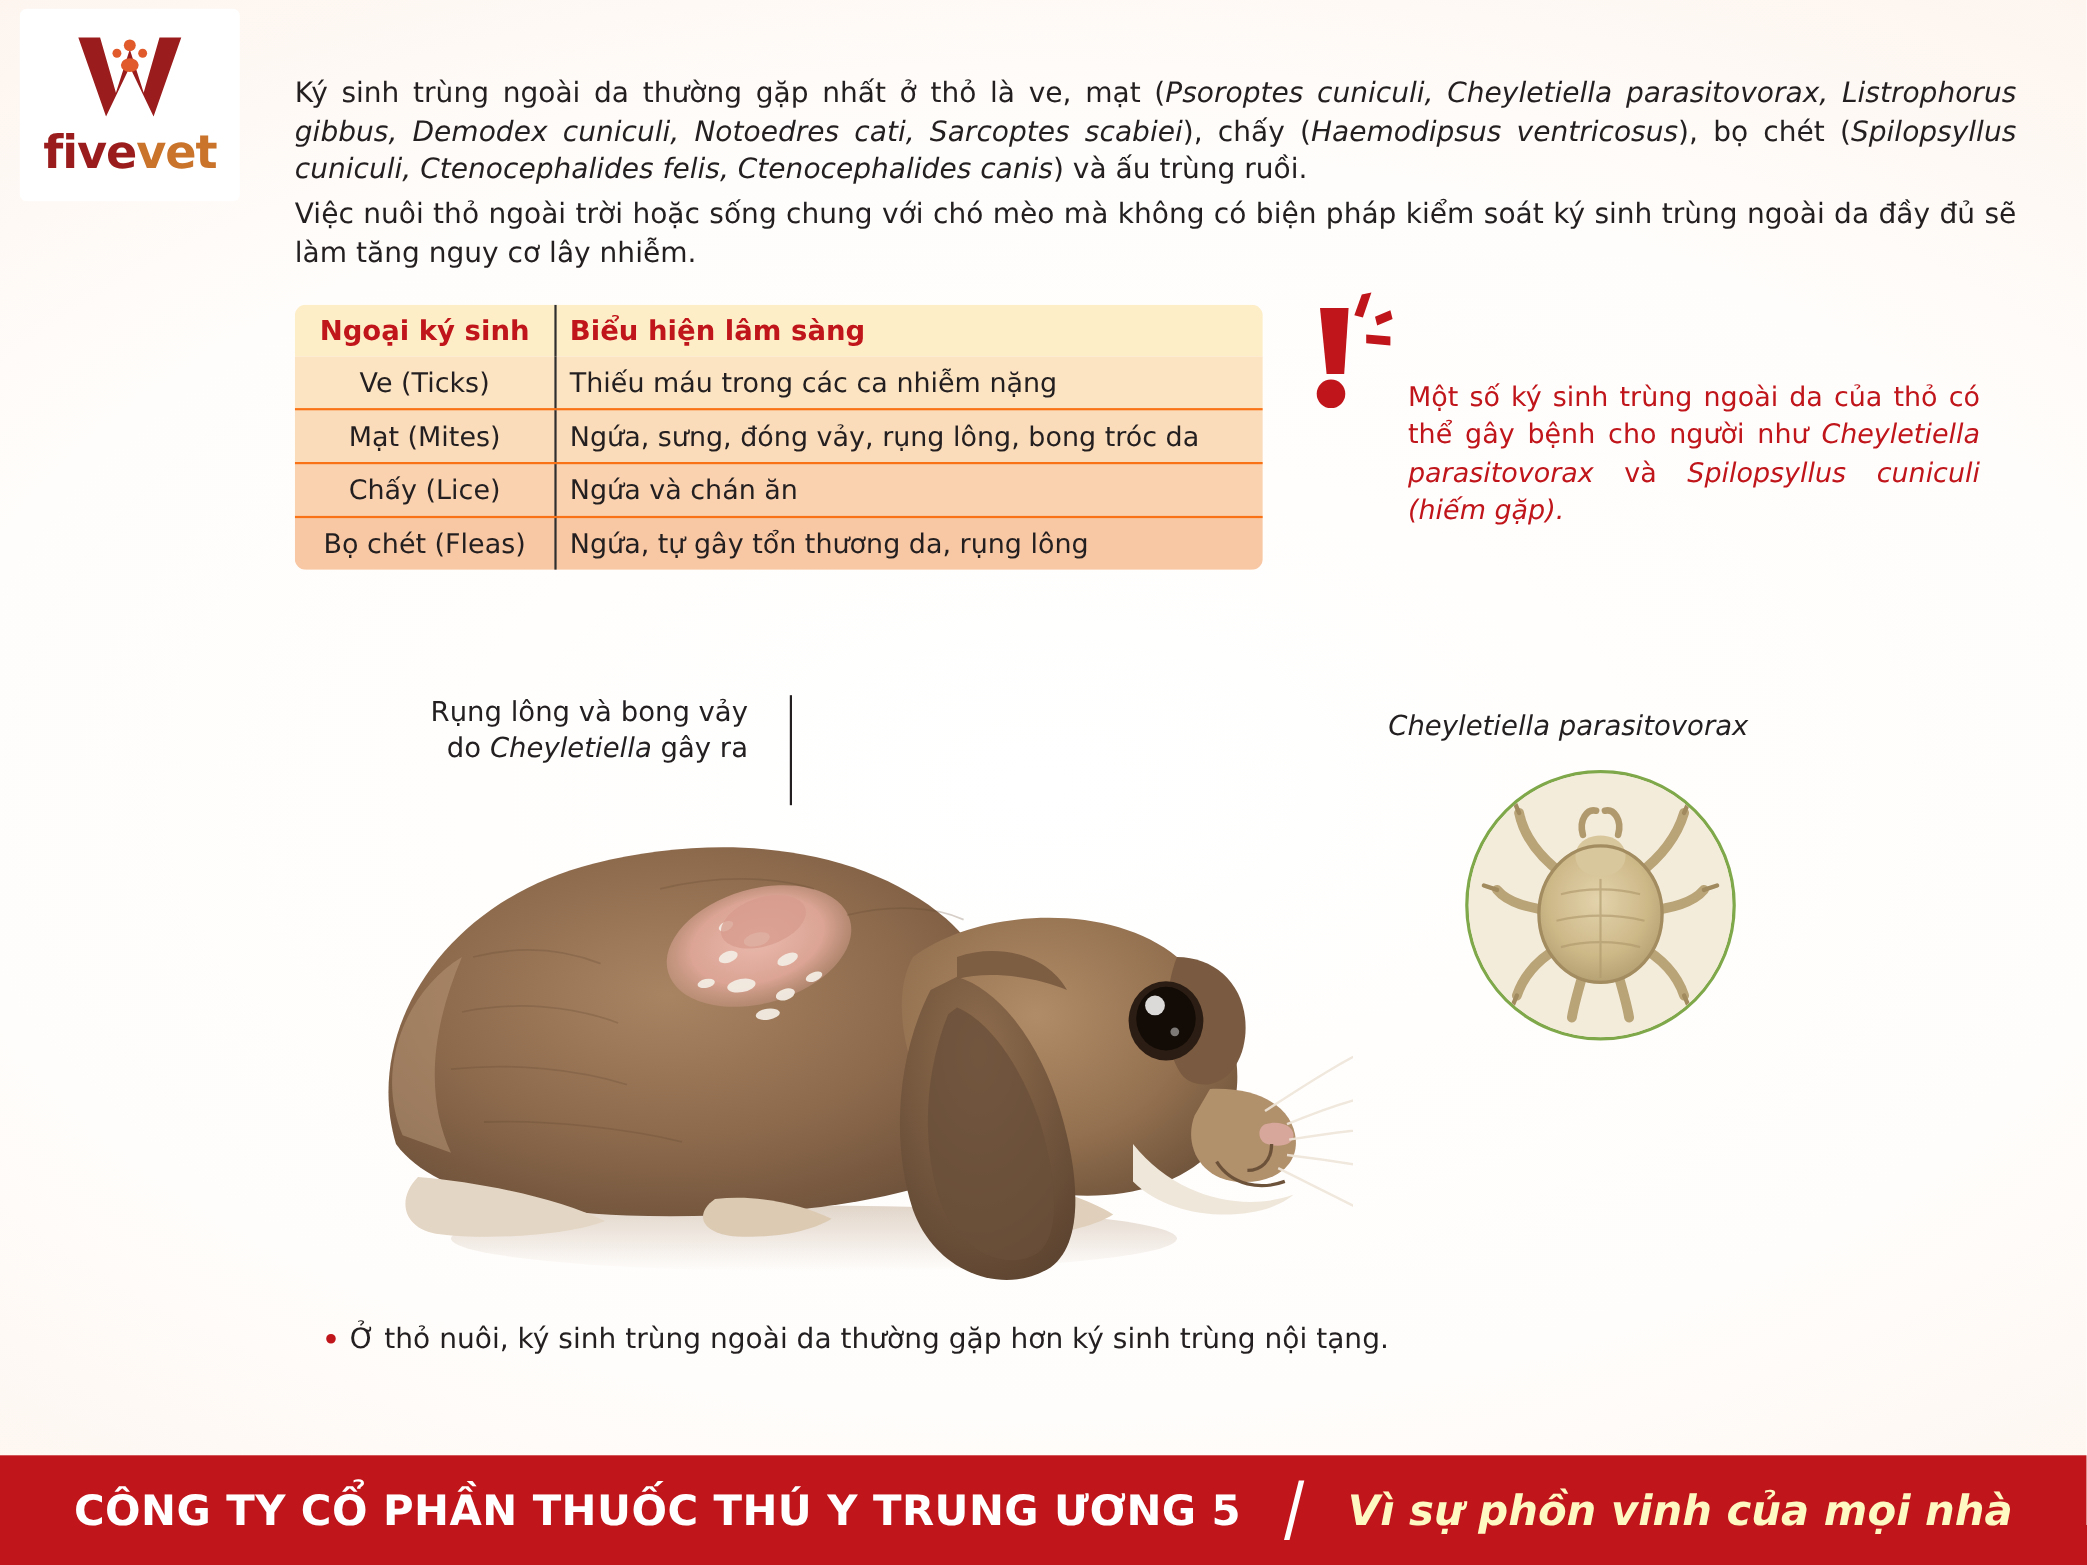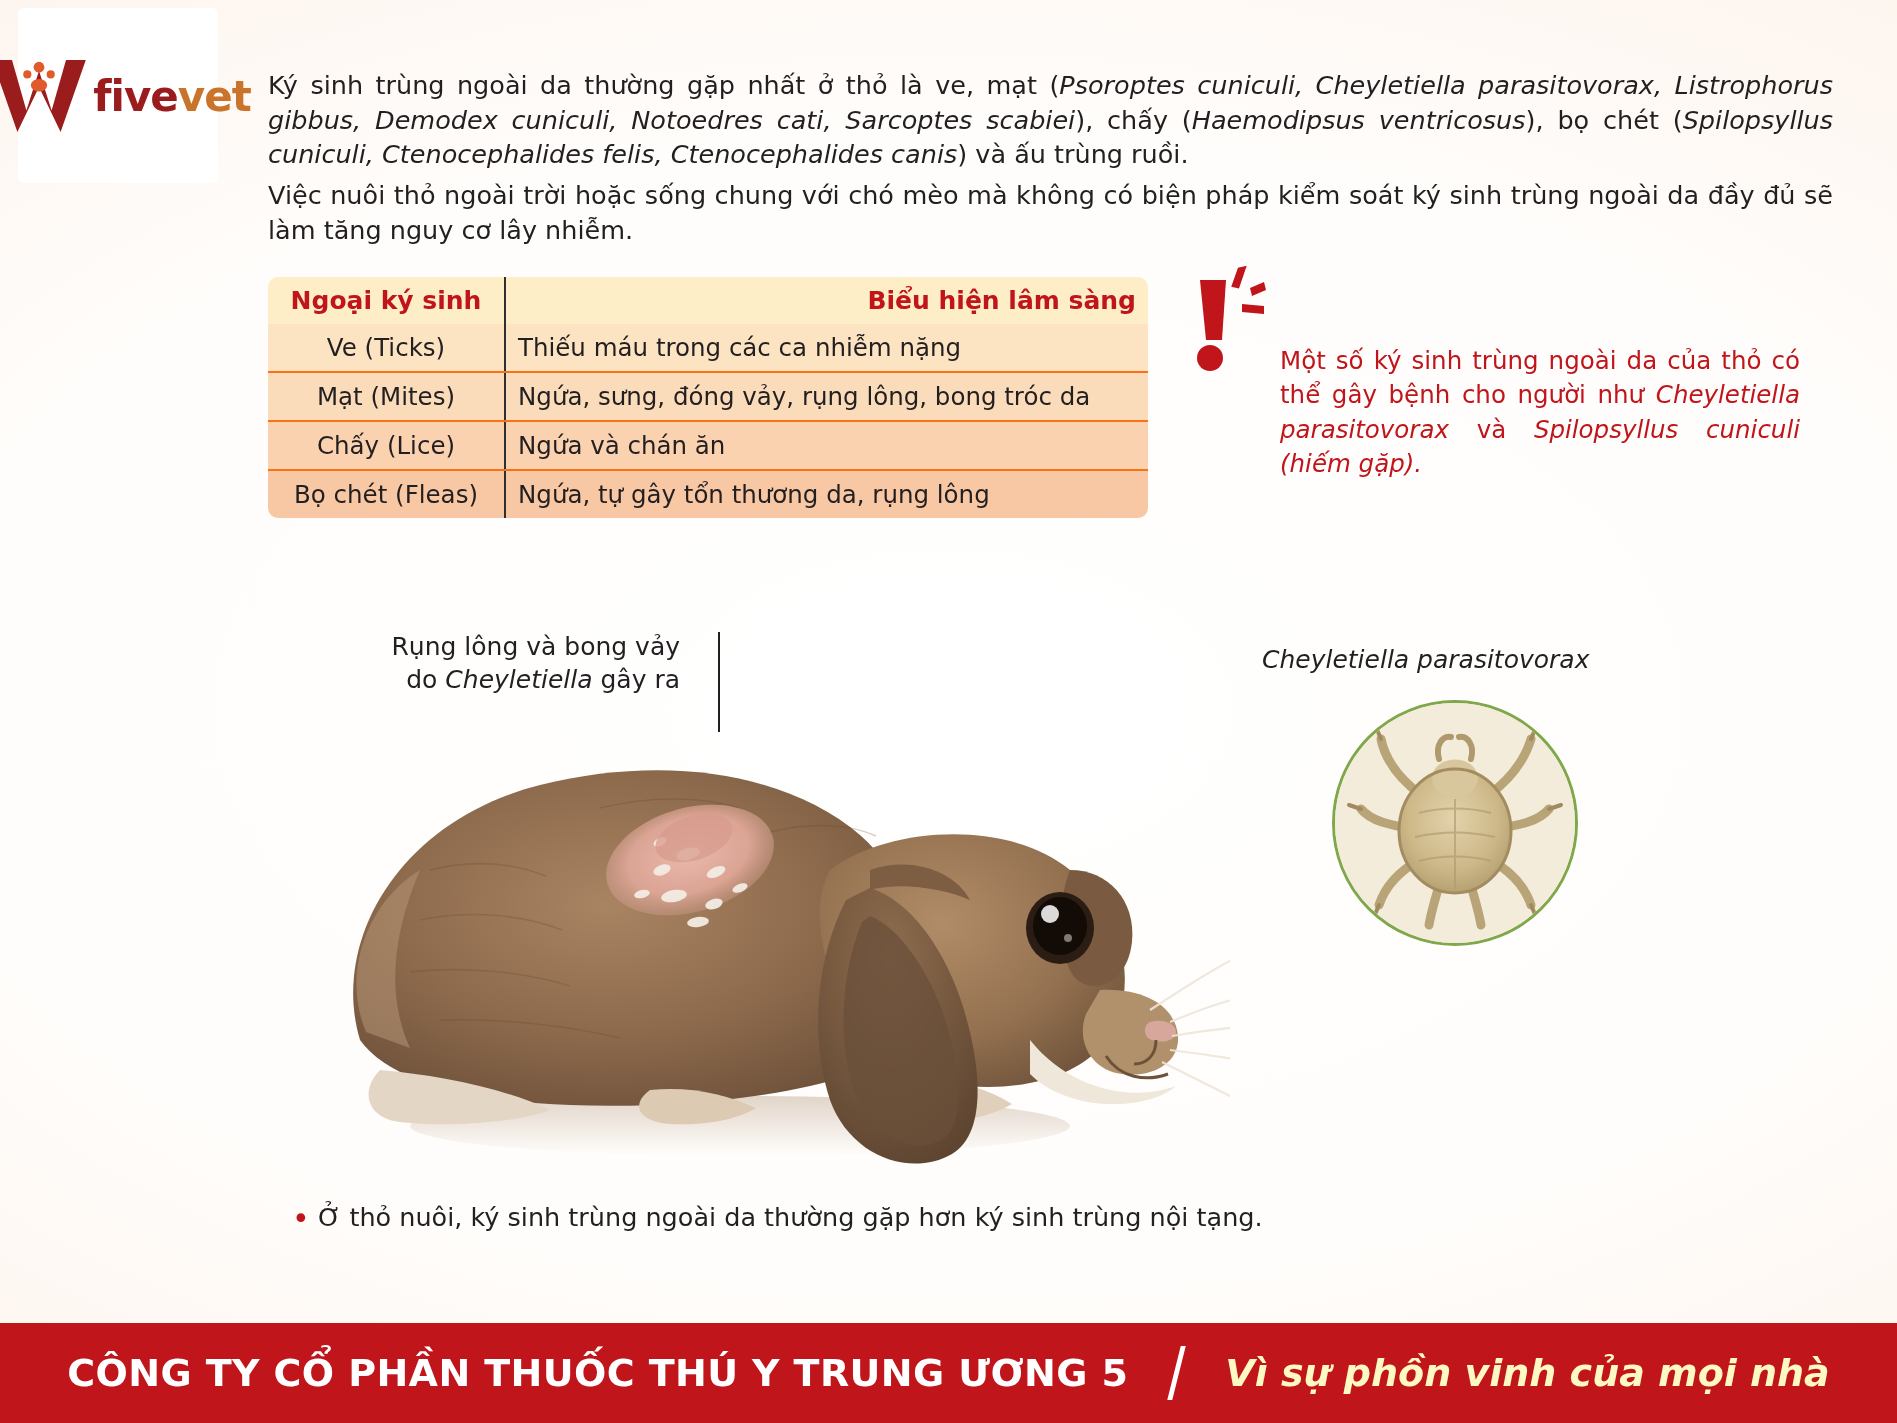--- a/index.html
+++ b/index.html
@@ -23,21 +23,21 @@
   
   .logo-box {
     position: absolute;
     left: 18px;
     top: 8px;
     width: 200px;
     height: 175px;
     background: #ffffff;
     border-radius: 6px;
     display: flex;
-    flex-direction: row;
+    flex-direction: column;
     align-items: center;
     justify-content: center;
   }
   .logo-mark {
     width: 108px;
     height: 84px;
     position: relative;
   }
   .logo-mark svg { display: block; }
   .logo-text {
@@ -88,21 +88,21 @@
   table.ptable tr:last-child th,
   table.ptable tr:last-child td { border-bottom: none; }
   table.ptable th.c1, table.ptable td.c1 {
     width: 212px;
     text-align: center;
     border-right: 2px solid #2f2f2f;
   }
   table.ptable thead th {
     color: #c0151a;
     font-weight: 700;
-    text-align: right;
+    text-align: left;
     font-size: 25px;
   }
   table.ptable thead th.c1 { text-align: center; }
   .r0 { background: #fdeec8; }
   .r1 { background: #fce4c3; }
   .r2 { background: #fbdcba; }
   .r3 { background: #fad2b0; }
   .r4 { background: #f8c7a3; }
 
   

